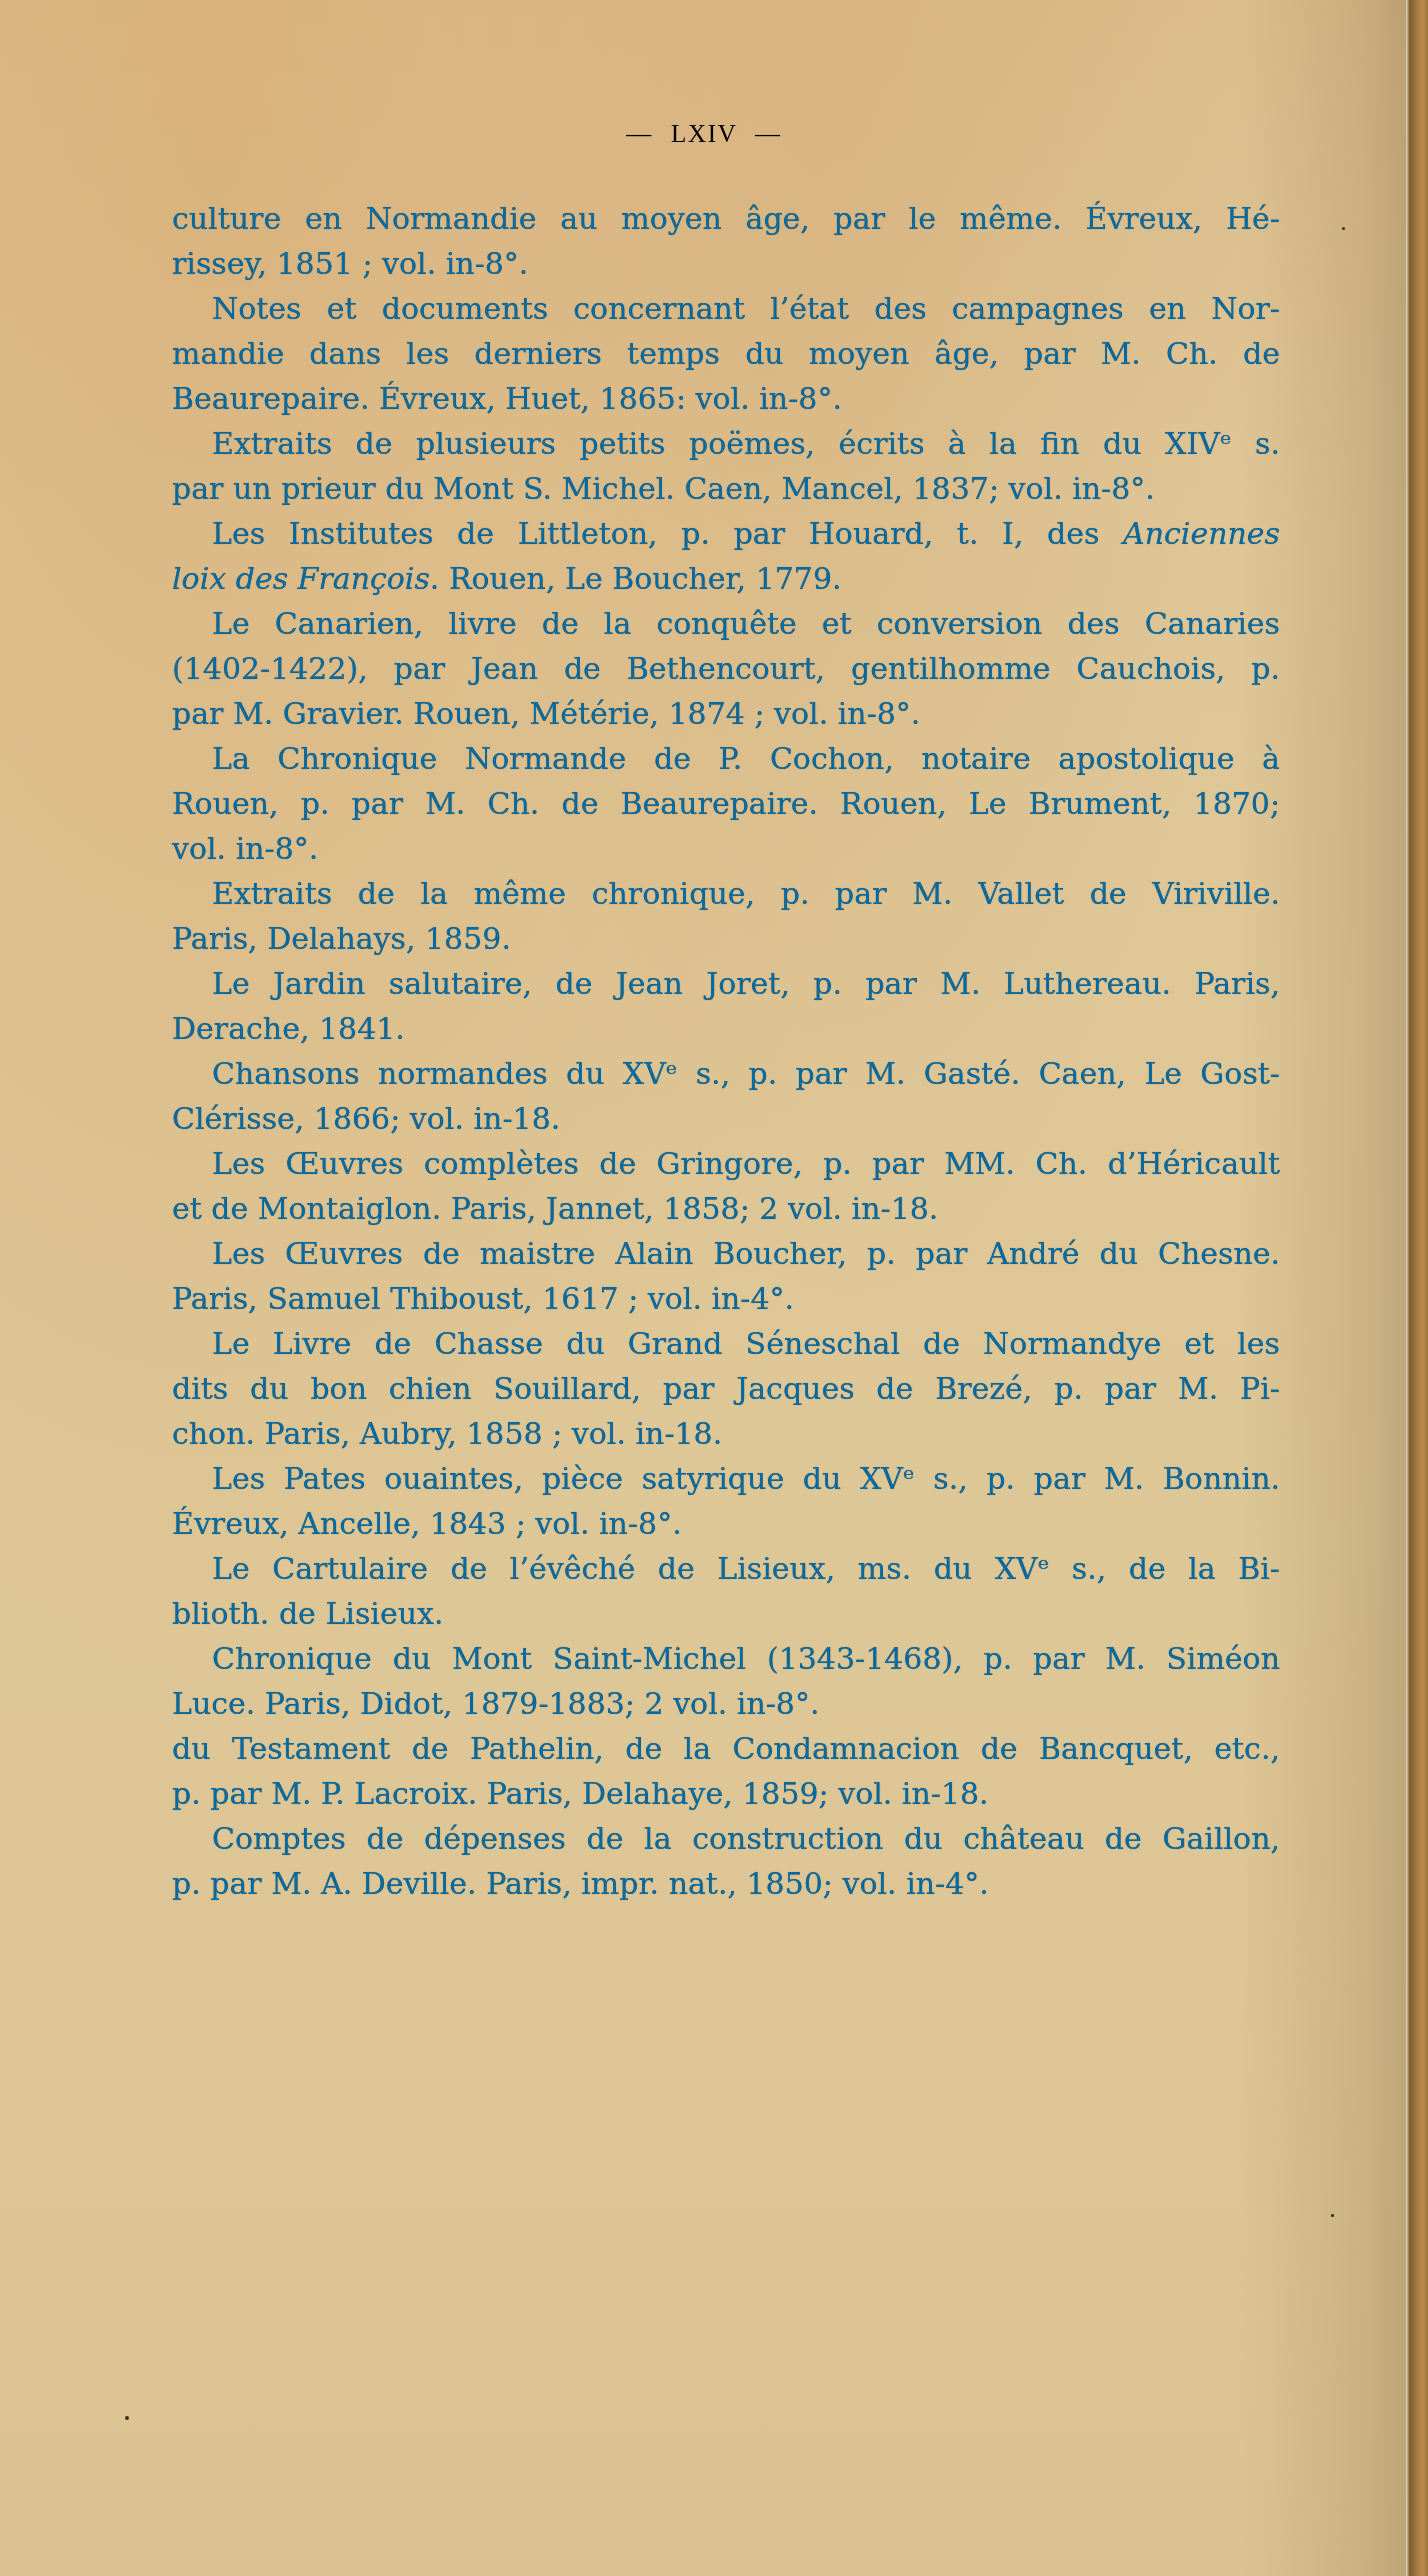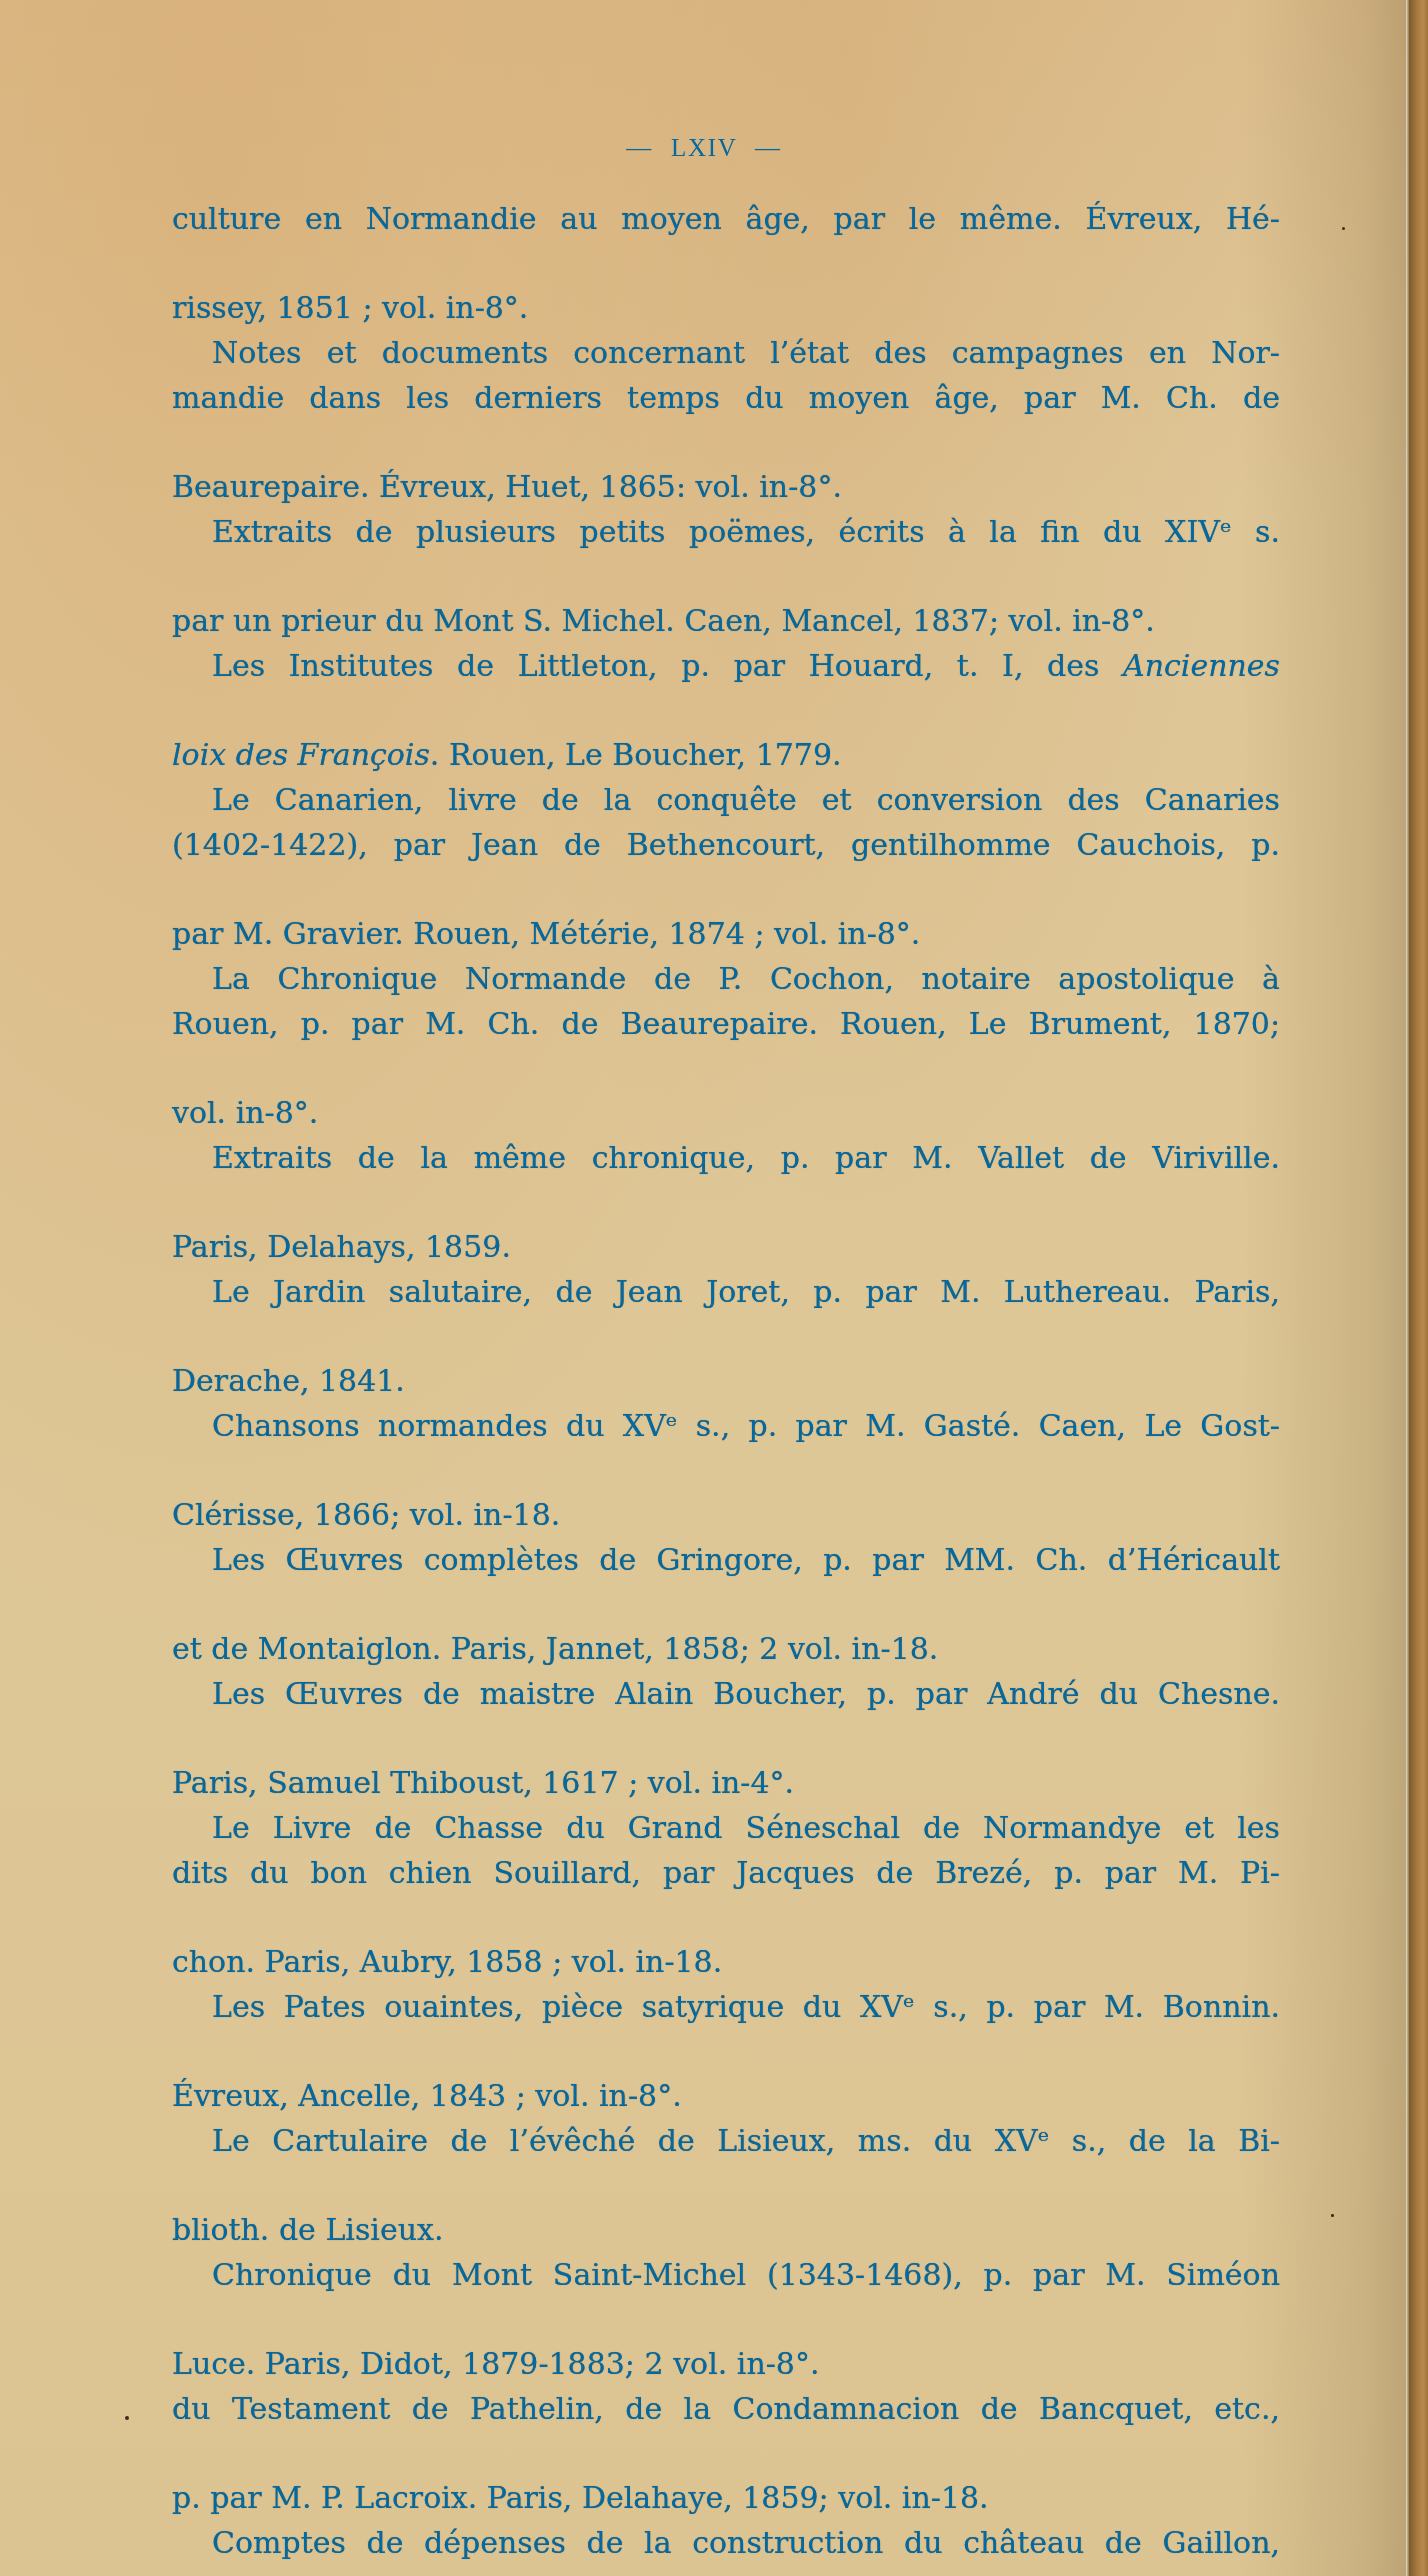--- a/index.html
+++ b/index.html
@@ -38,26 +38,26 @@
       left: 1409px;
       top: 0;
       width: 20px;
       height: 2576px;
       background: linear-gradient(to right, #7c5a2b 0%, #a67a40 40%, #b88a4c 70%, #9a6f36 100%);
     }
     .page-header {
       position: absolute;
       left: 0;
       width: 1408px;
-      top: 134px;
+      top: 120px;
       text-align: center;
       font-family: "Liberation Serif", "DejaVu Serif", serif;
       font-size: 25px;
       letter-spacing: 1.7px;
-      color: #0369a1;
+      color: #000000;
     }
     .page-header .dash {
       display: inline-block;
       padding: 0 10px;
     }
     .body-text {
       position: absolute;
       left: 172px;
       top: 196px;
       width: 1108px;
@@ -73,21 +73,20 @@
       text-align: justify;
       text-align-last: justify;
       height: 45px;
       overflow: visible;
     }
     .line.indent {
       padding-left: 40px;
     }
     .line.last {
       text-align-last: left;
-      margin-top: 44px;
     }
     .line i {
       font-style: italic;
     }
     .speck {
       position: absolute;
       width: 4.1px;
       height: 4.1px;
       border-radius: 50%;
       background: #3a2d1c;

